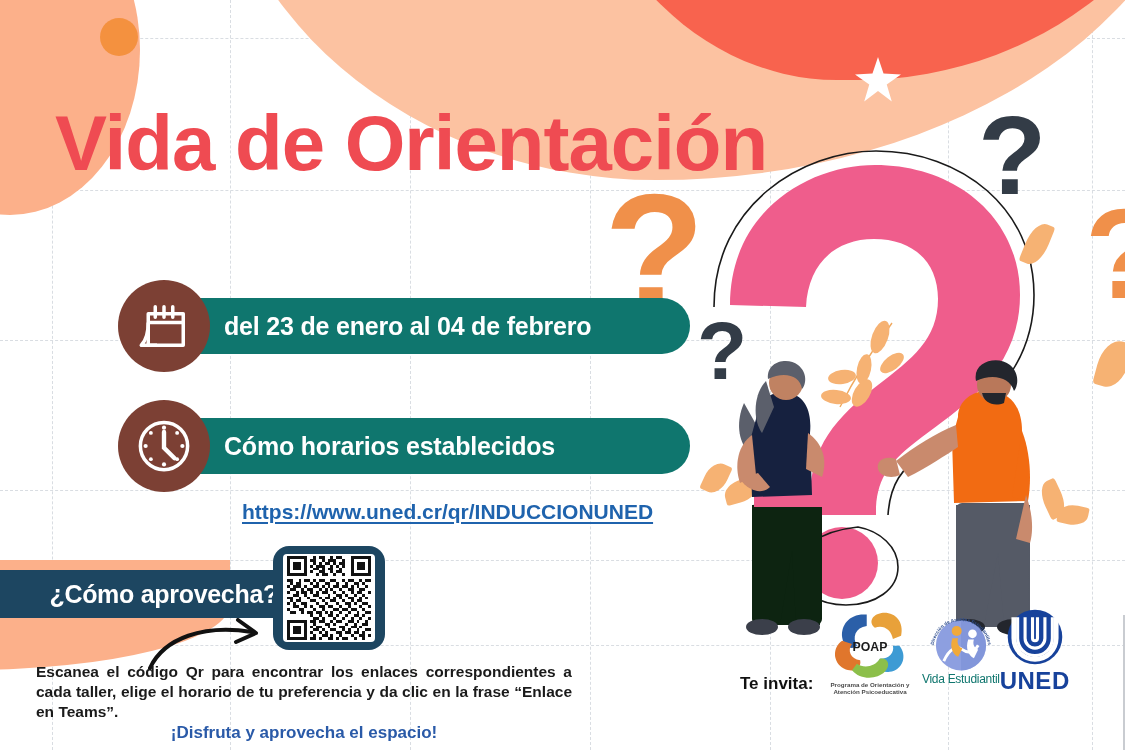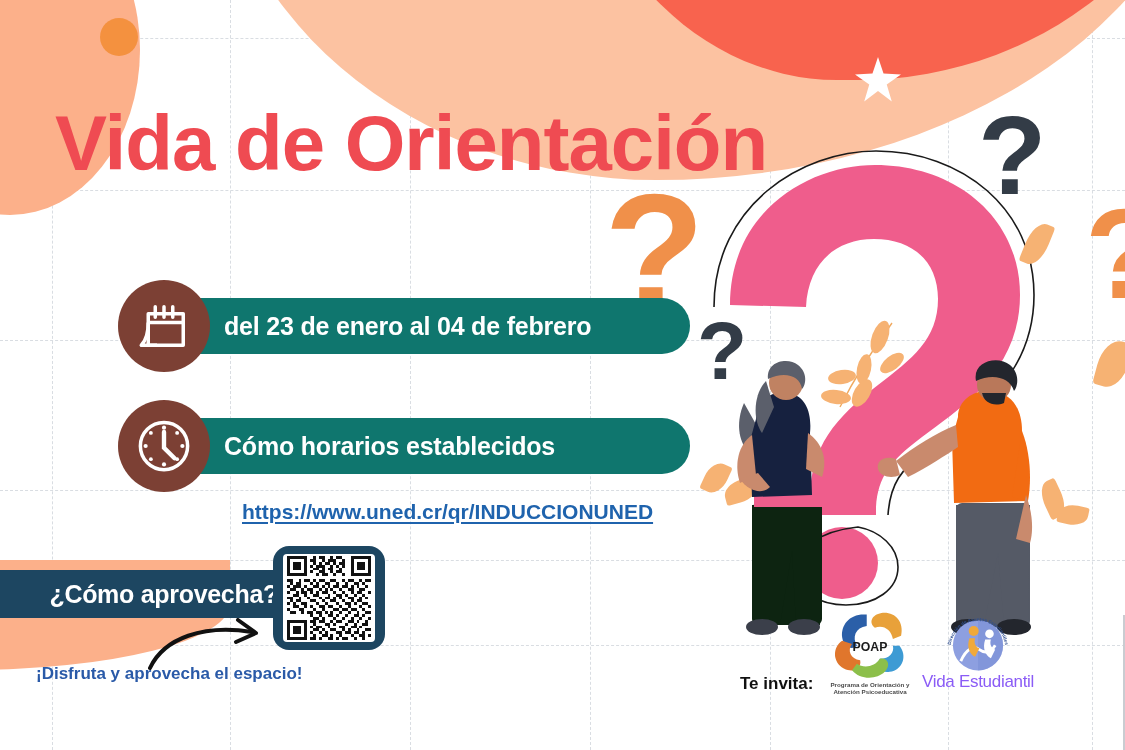--- a/index.html
+++ b/index.html
@@ -180,42 +180,42 @@
   
   .bottom-text {
     position:absolute; left:36px; top:662px;
     width:536px;
     font-size:15.5px; line-height:1.28;
     color:#1a1a1a; font-weight:700;
   }
   .bottom-text .just { text-align:justify; }
   .bottom-text .hl {
     color:#2a5aa8; font-weight:700; font-size:17px;
-    display:block; margin-top:1px;
+    display:block; margin-top:1px;text-align:center;
   }
 
   
   .te-invita {
     position:absolute; left:740px; top:674px;
     font-size:17px; font-weight:700; color:#111;
     white-space:nowrap;
   }
   .logos { position:absolute; left:818px; top:608px; display:flex; align-items:flex-start; }
 
   .logo-block { display:flex; flex-direction:column; align-items:center; }
 
   .poap-mark { width:84px; height:72px; }
   .poap-cap {
     font-size:6.2px; line-height:1.15; color:#4a4a4a; text-align:center;
     font-weight:700; margin-top:1px; width:104px;
   }
 
   .vida-mark { width:72px; height:66px; }
   .vida-cap {
-    font-size:17px; color:#8b5cf6; font-weight:400;
+    font-size:12px; color:#0f766e; font-weight:400;
     font-family:"Liberation Sans", sans-serif;
     letter-spacing:-0.3px; margin-top:-2px;
   }
 
   .uned-mark { width:62px; height:58px; }
   .uned-cap {
     font-size:24px; font-weight:700; color:#17429b;
     letter-spacing:0.5px; margin-top:1px;
   }
 
@@ -590,20 +590,21 @@
             <rect x="17" y="28" width="1" height="1"></rect>
             <rect x="19" y="28" width="2" height="1"></rect>
             <rect x="23" y="28" width="1" height="1"></rect>
             <rect x="26" y="28" width="1" height="1"></rect>
         </g>
       </svg>
     </div>
   </div>
 
   <div class="bottom-text">
+    <div class="just">Escanea el código Qr para encontrar los enlaces correspondientes a cada taller, elige el horario de tu preferencia y da clic en la frase “Enlace en Teams”.</div>
     <span class="hl">¡Disfruta y aprovecha el espacio!</span>
   </div>
 
   <div class="te-invita">Te invita:</div>
 
   <div class="logos">
 
     <div class="logo-block">
       <svg class="poap-mark" viewBox="0 0 100 88" xmlns="http://www.w3.org/2000/svg">
         <path d="M46 8 C26 6 14 20 16 36 C18 48 28 52 34 46 C28 36 32 24 46 22 Z" fill="#2b5fa8"></path>
@@ -631,18 +632,32 @@
         <path d="M38 42 C34 54 38 64 46 68 L52 56 C46 54 44 48 46 42 Z" fill="#f0a93a"></path>
         <circle cx="66" cy="36" r="6" fill="#ffffff"></circle>
         <path d="M60 44 C56 56 60 66 68 70 L74 58 C68 56 66 50 68 44 Z" fill="#ffffff"></path>
         <text font-family="'Liberation Sans',sans-serif" font-size="6.6" fill="#2f4e8f" font-weight="600">
           <textPath href="#arcpath" startOffset="50%" text-anchor="middle">Dirección de Asuntos Estudiantiles</textPath>
         </text>
       </svg>
       <div class="vida-cap">Vida Estudiantil</div>
     </div>
 
+    <div class="logo-block">
+      <svg class="uned-mark" viewBox="0 0 100 92" xmlns="http://www.w3.org/2000/svg">
+        <circle cx="50" cy="46" r="44" fill="#17429b"></circle>
+        <g fill="#ffffff">
+          <path d="M12 14 h8 v34 a30 30 0 0 0 60 0 V14 h8 v34 a38 38 0 0 1 -76 0 Z" fill="#ffffff"></path>
+        </g>
+        <g fill="none" stroke="#ffffff" stroke-width="5">
+          <path d="M22 14 v34 a28 28 0 0 0 56 0 V14"></path>
+          <path d="M34 14 v34 a16 16 0 0 0 32 0 V14"></path>
+          <path d="M46 14 v34 a4 4 0 0 0 8 0 V14"></path>
+        </g>
+      </svg>
+      <div class="uned-cap">UNED</div>
+    </div>
 
   </div>
 
   <div class="edge-line"></div>
 
 </div>
 
 </body></html>

